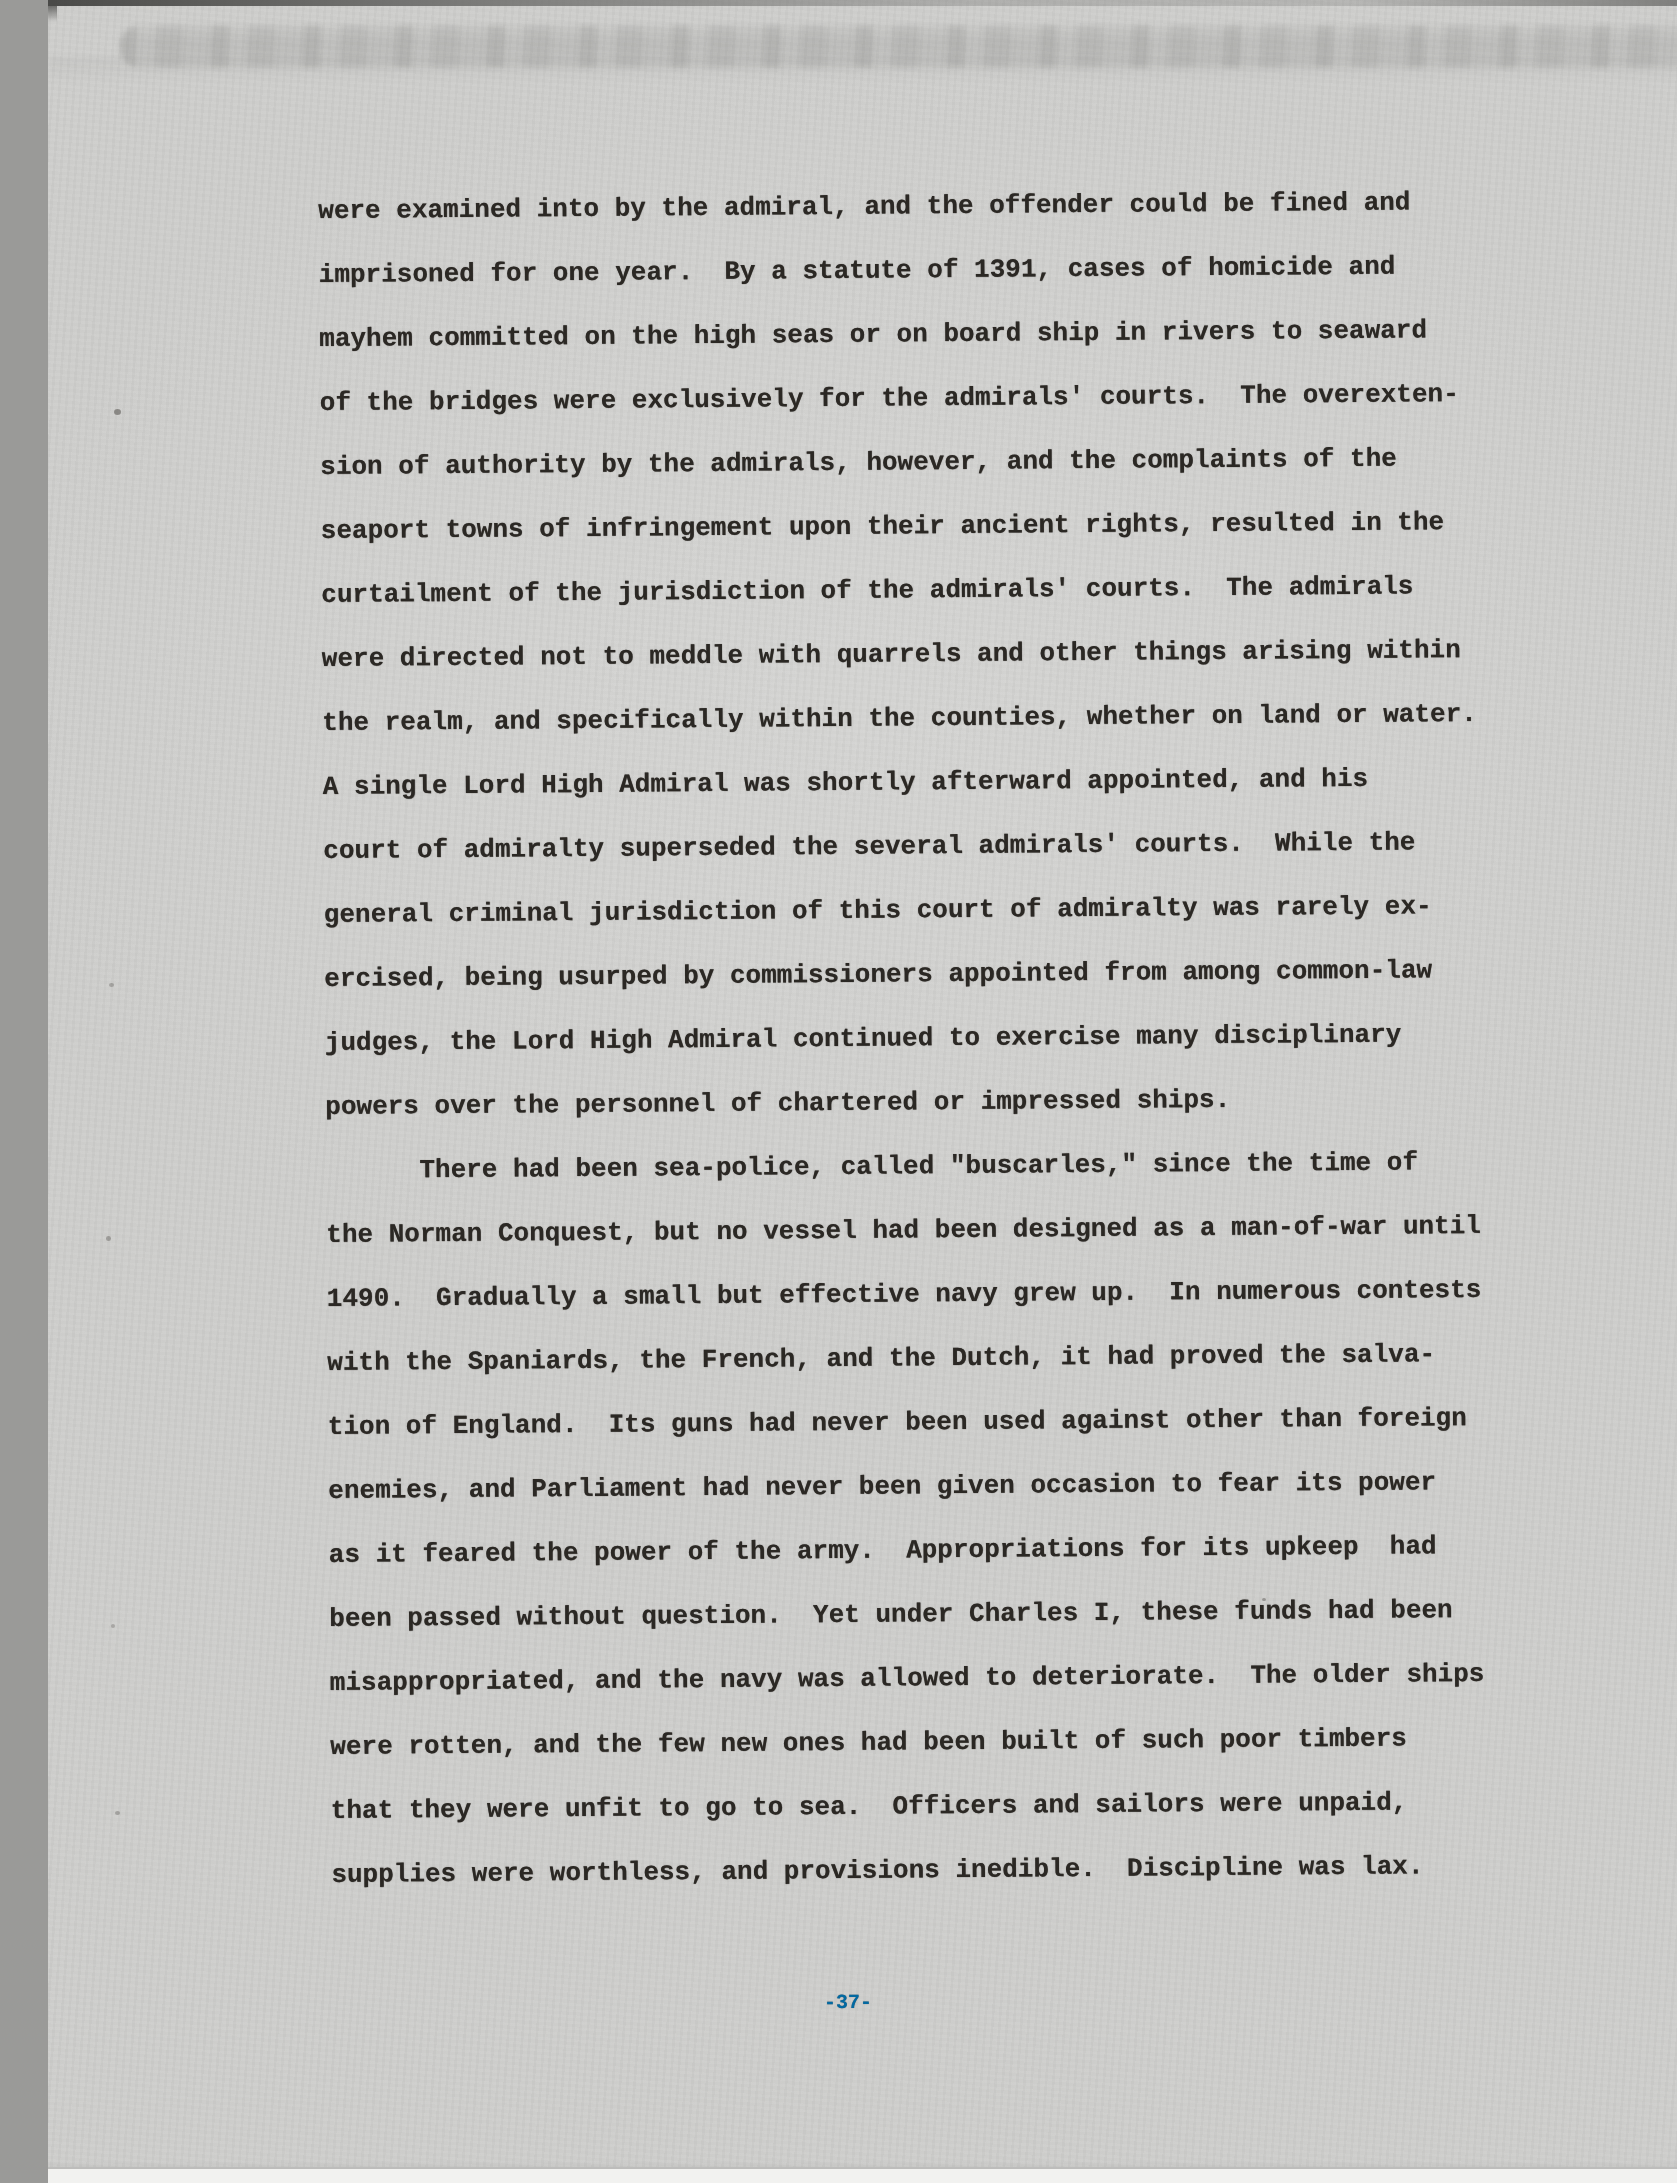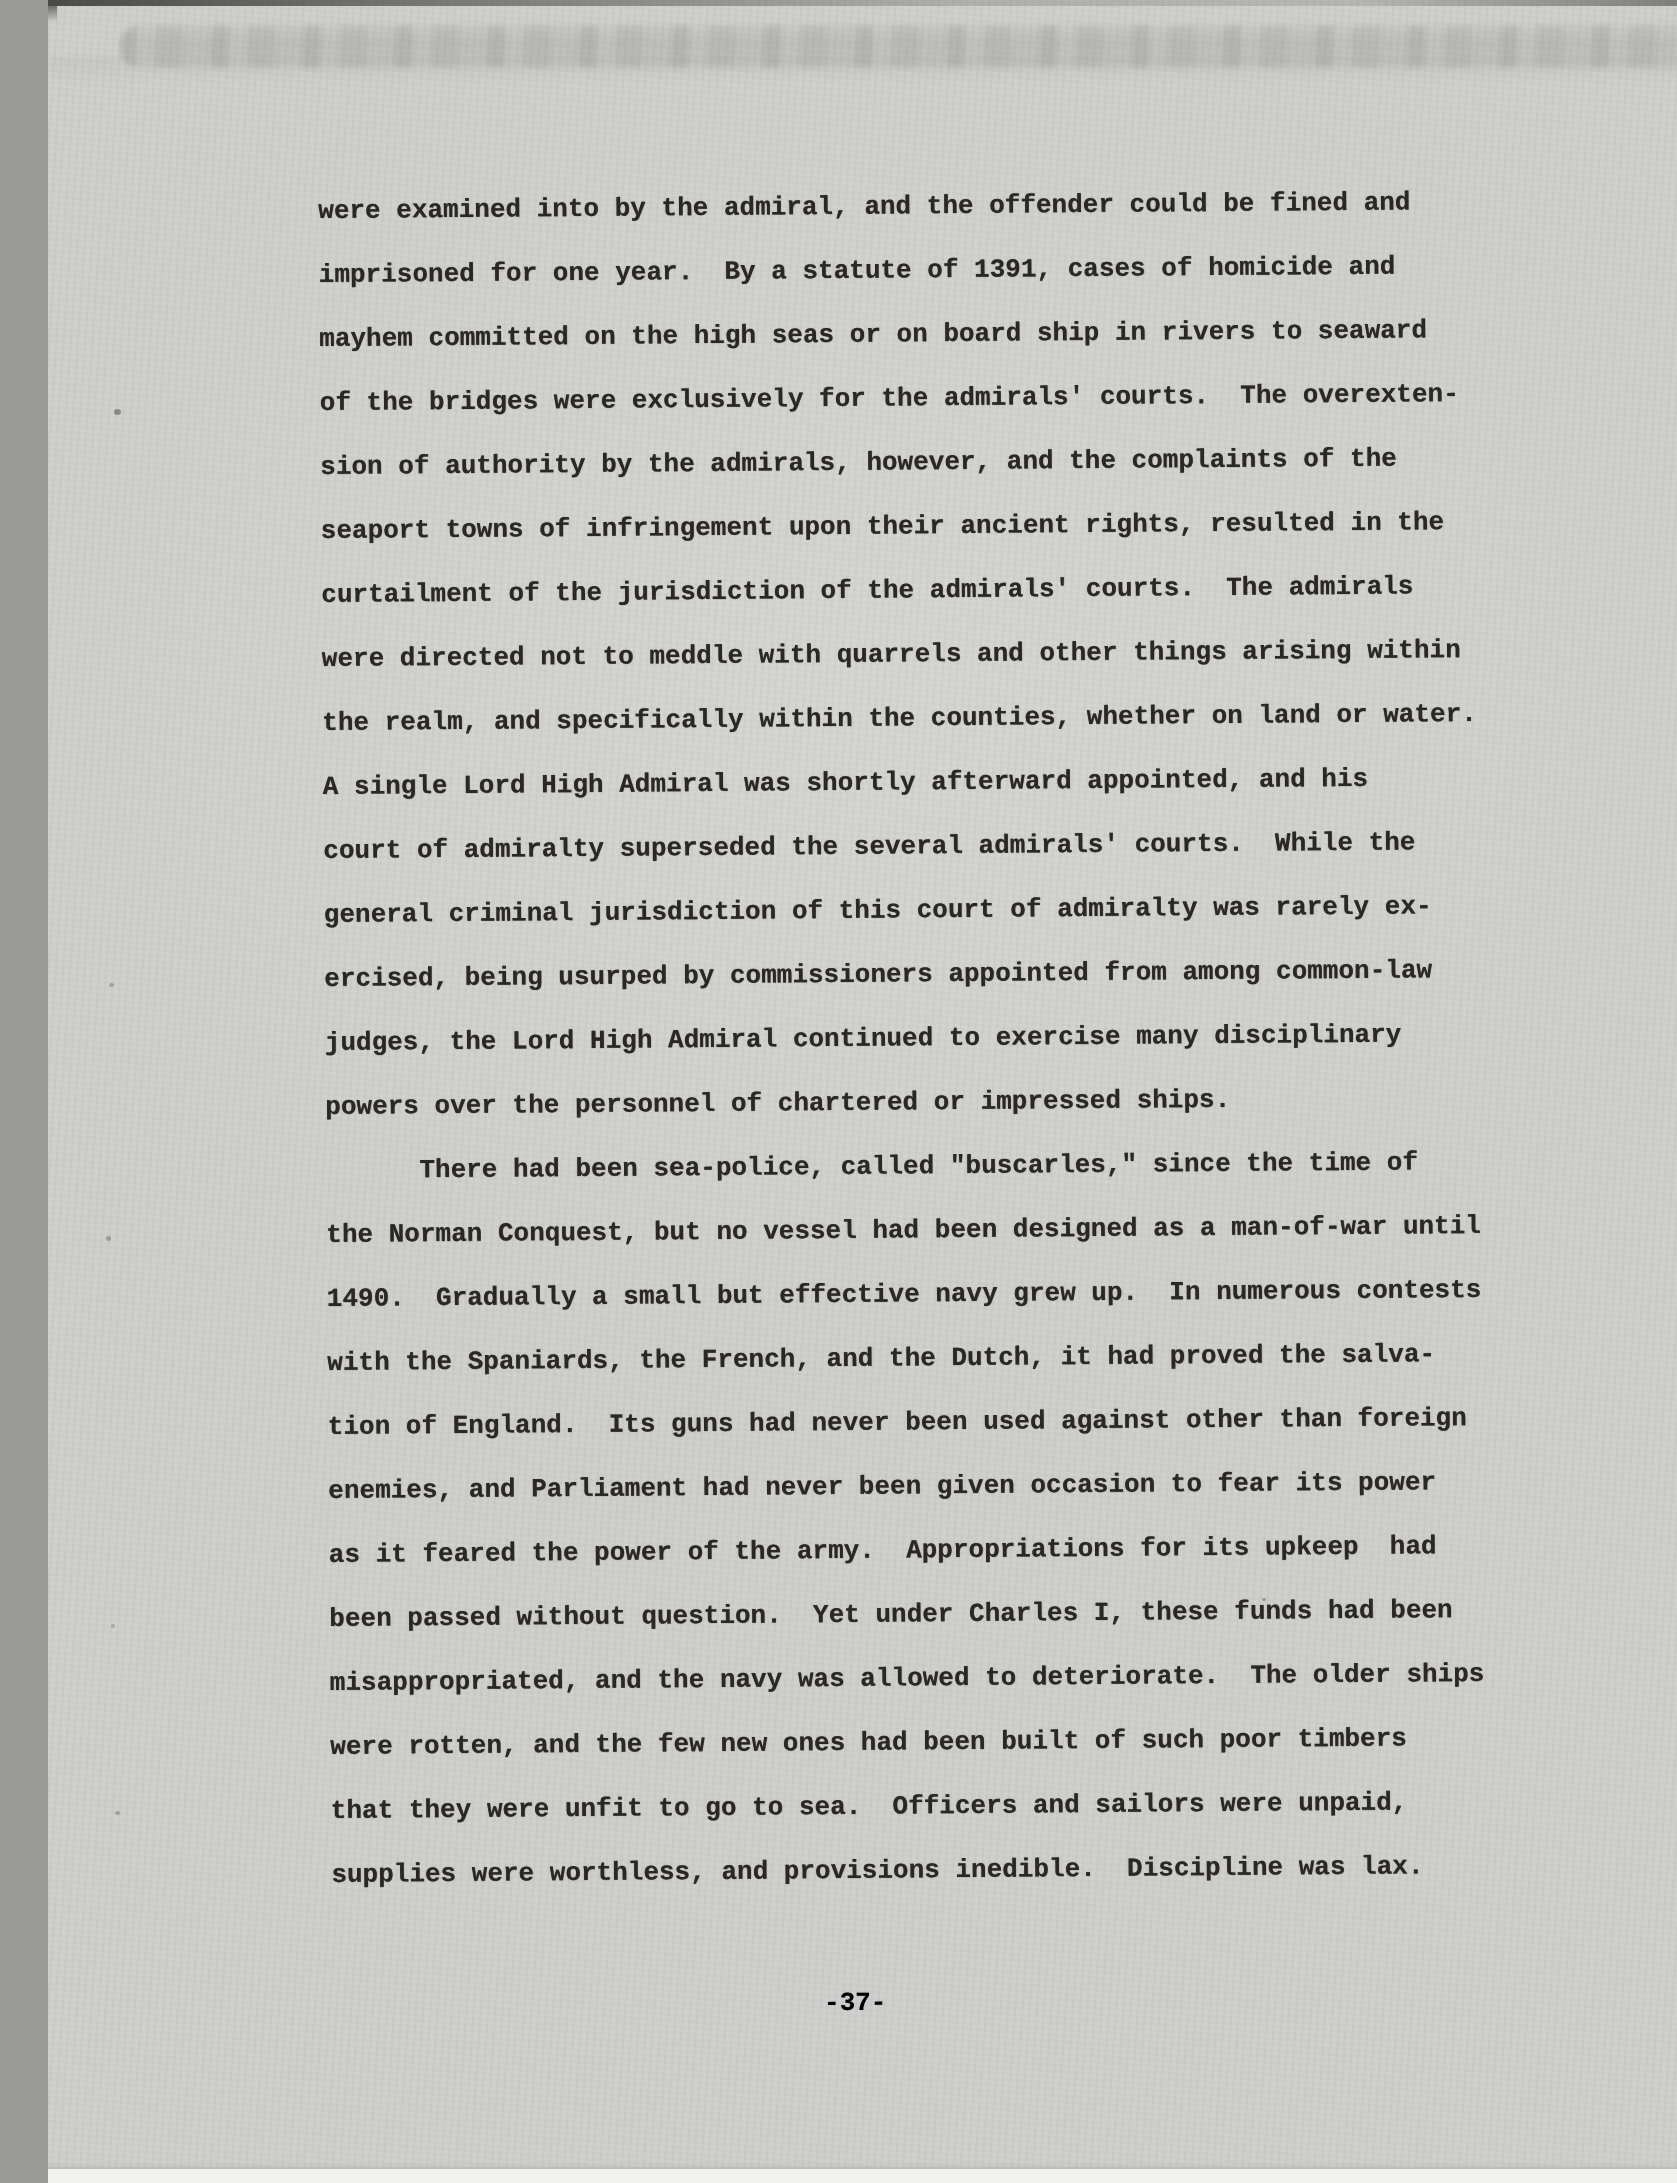--- a/index.html
+++ b/index.html
@@ -91,22 +91,22 @@
     line-height: 64px;
     white-space: pre;
     text-shadow: 0 0 0.9px rgba(48,44,40,0.55), 0.3px 0.3px 0.3px rgba(48,44,40,0.25);
   }
   .line { height: 64px; }
   .page-number {
     position: absolute;
     top: 1971px;
     left: 776px;
     transform: rotate(-0.45deg);
-    color: #000000;
-    font-size: 26px;
+    color: #0369a1;
+    font-size: 20px;
     font-weight: bold;
     line-height: 64px;
     white-space: pre;
     text-shadow: 0 0 0.9px rgba(48,44,40,0.55);
   }
   
   .speck {
     position: absolute;
     background: #55524e;
     border-radius: 50%;

